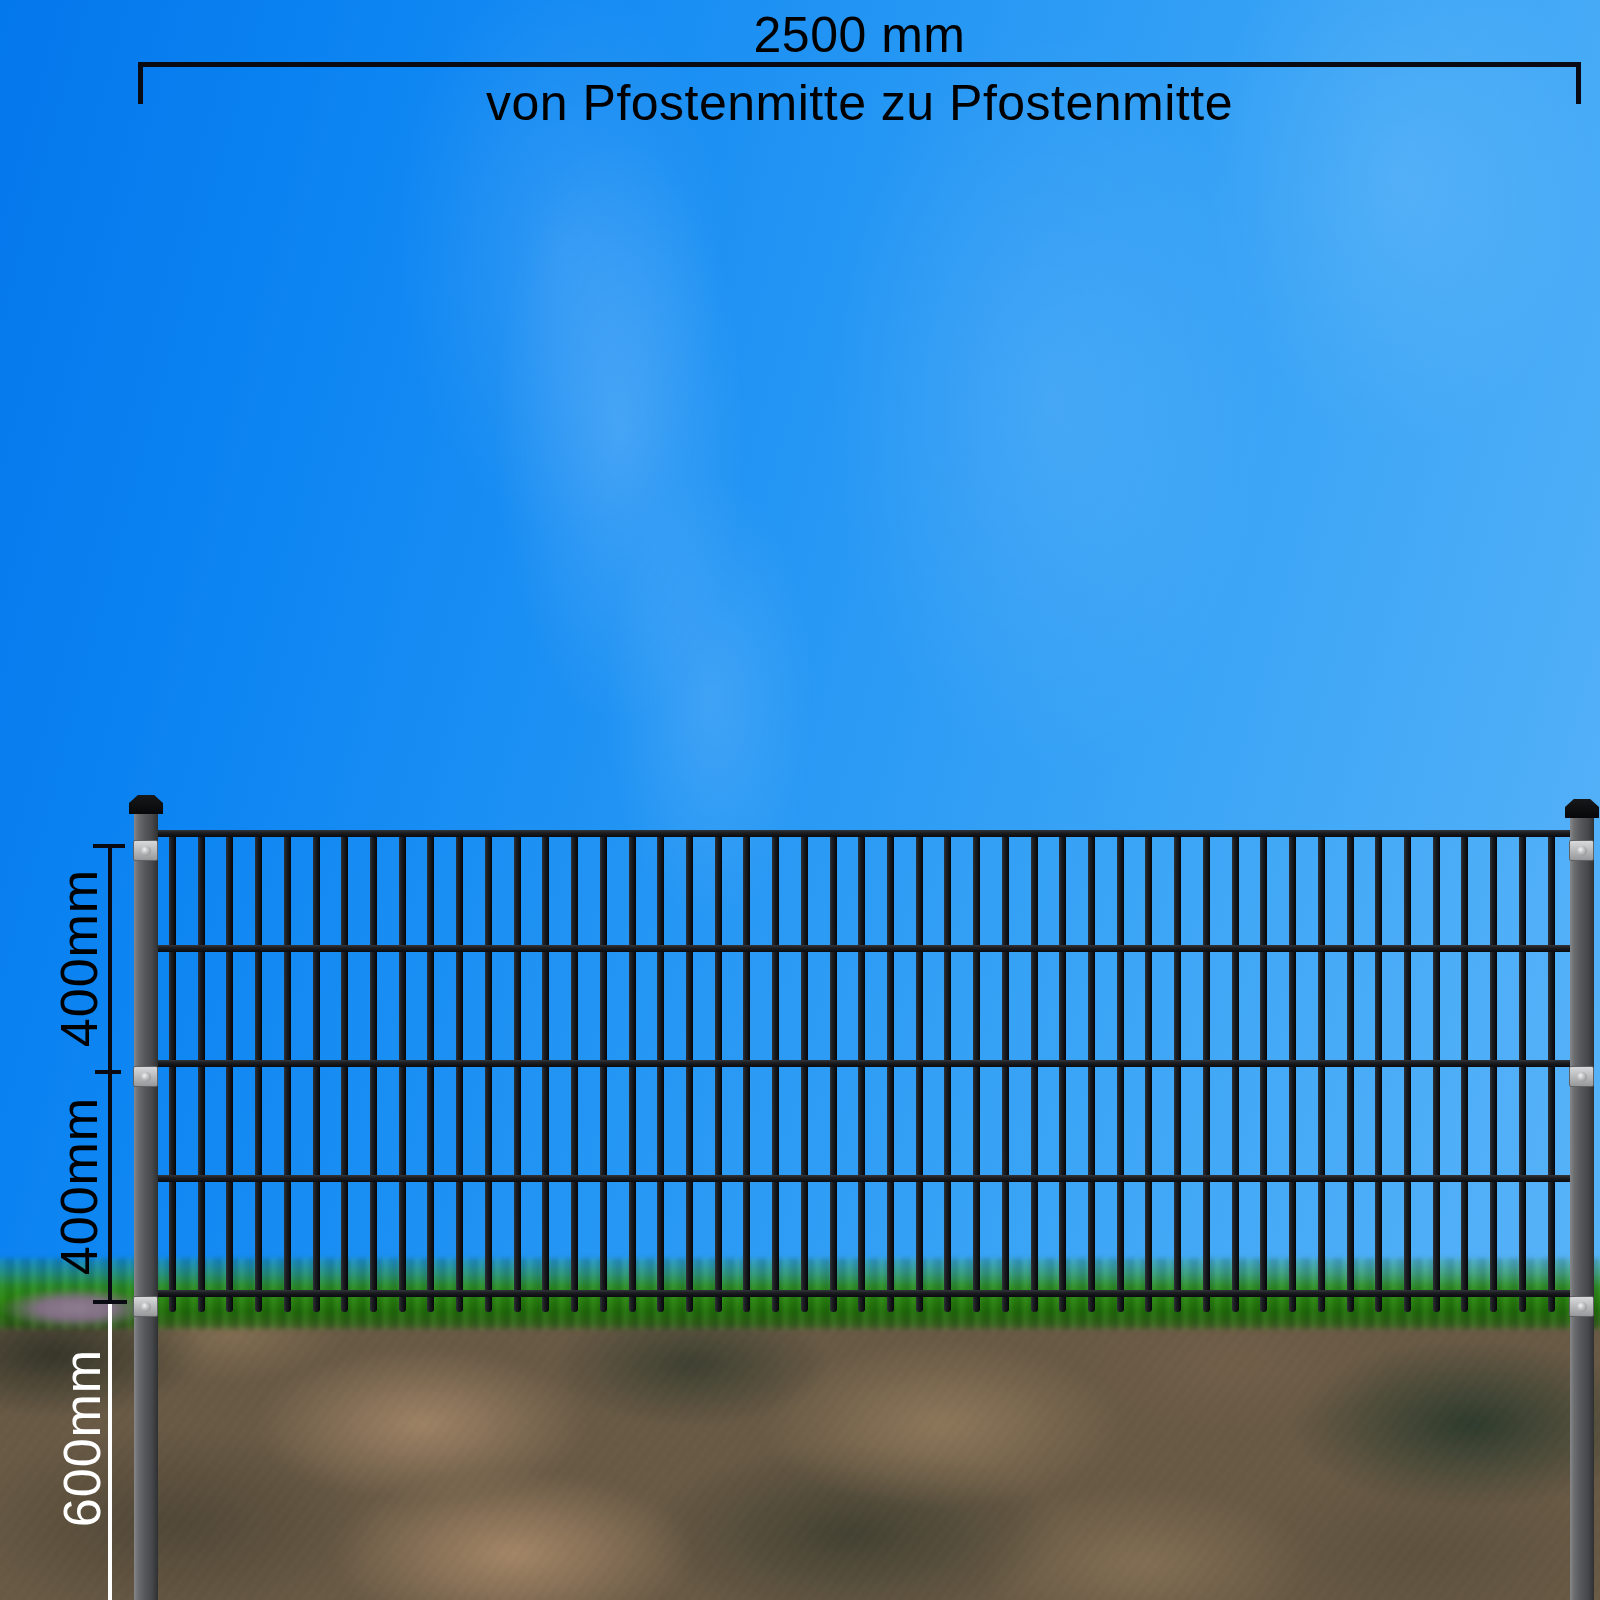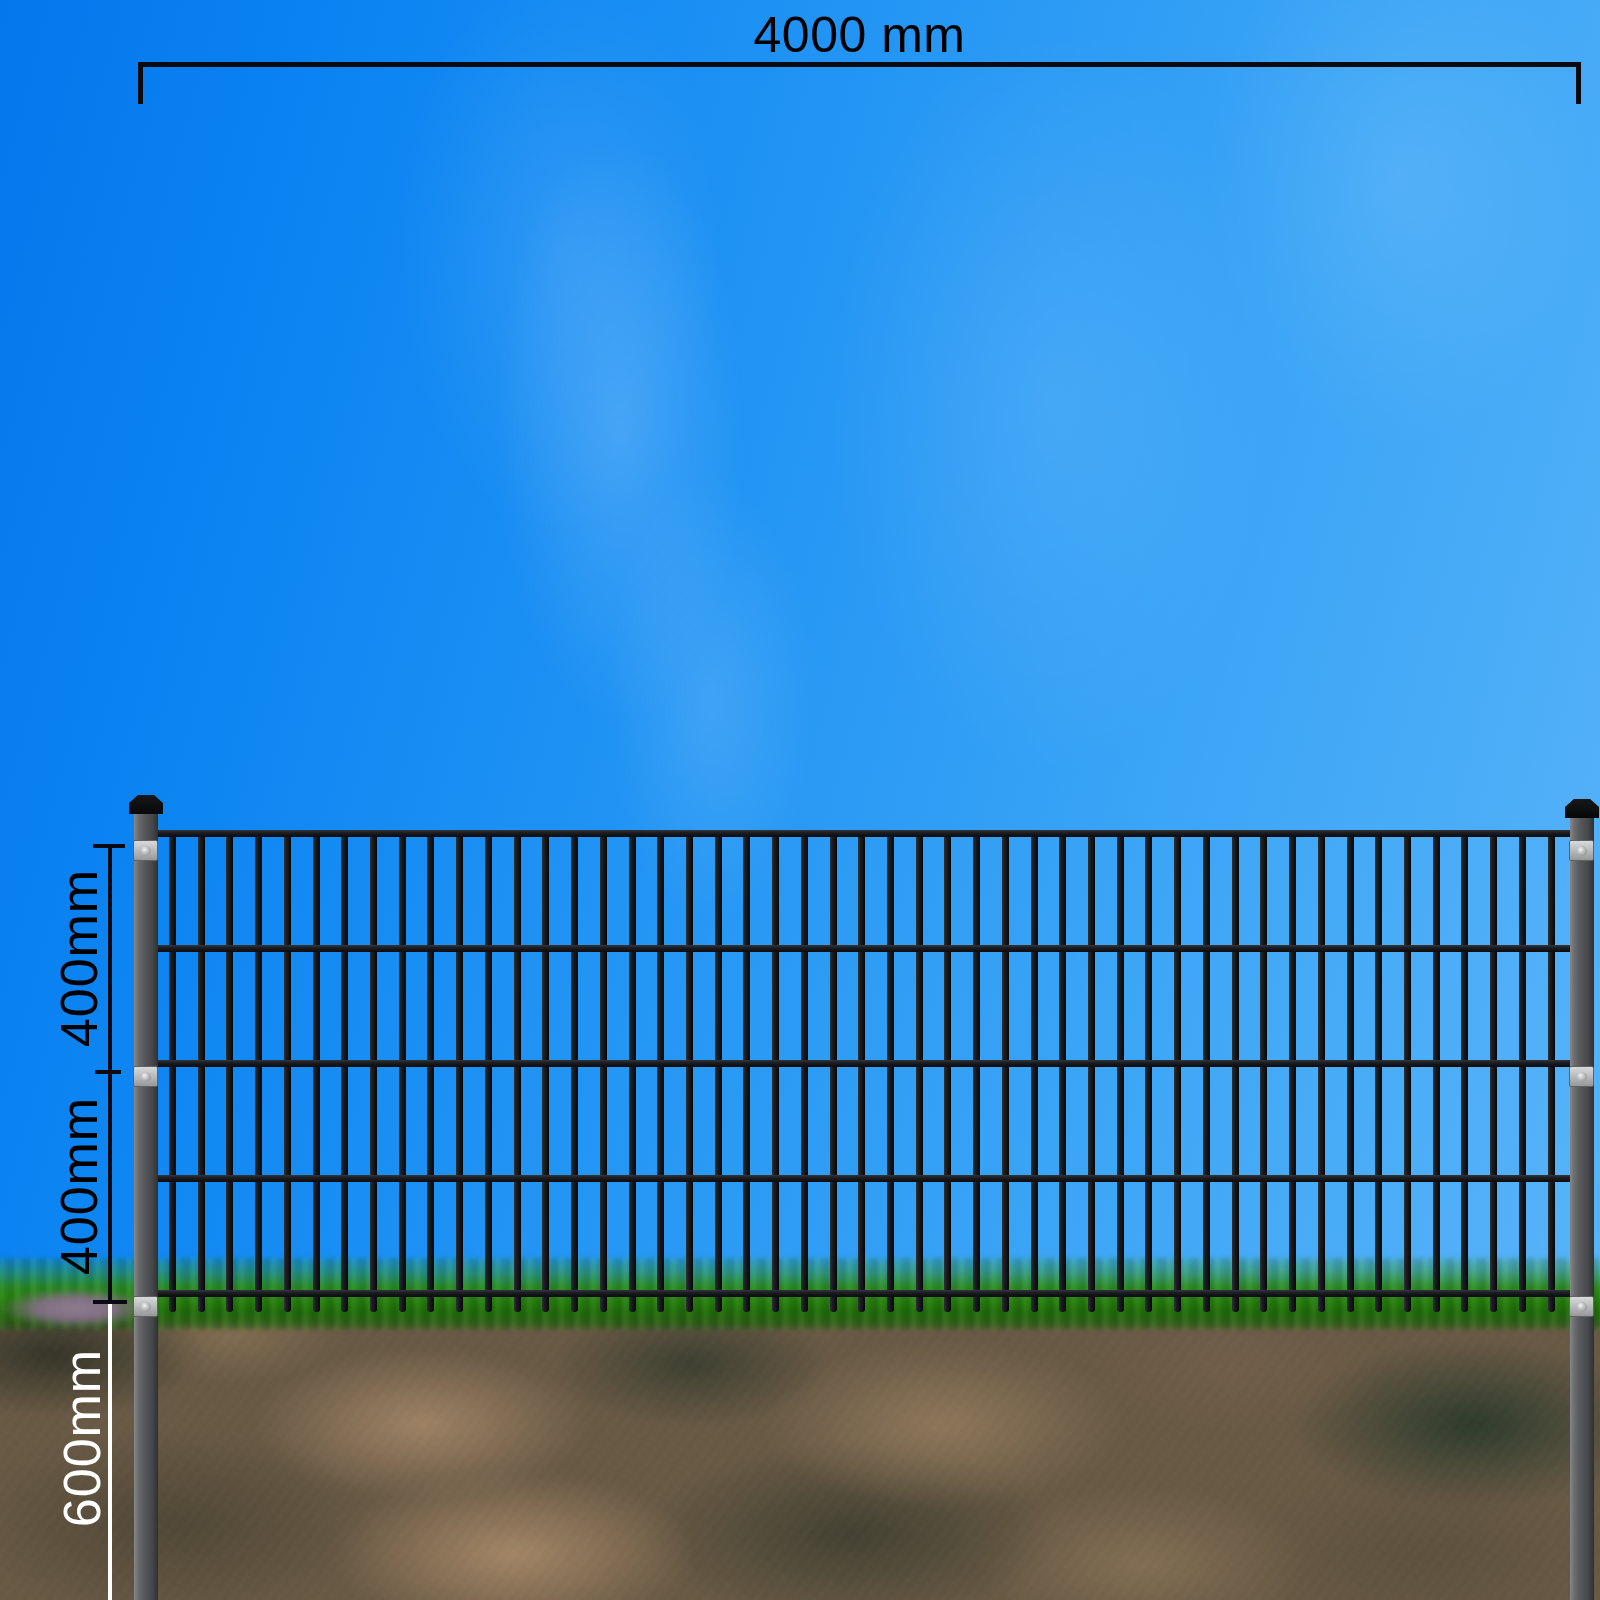--- a/index.html
+++ b/index.html
@@ -173,24 +173,25 @@
   <div class="cap cap-left"></div>
   <div class="cap cap-right"></div>
 
   <div class="plate pl py1"></div>
   <div class="plate pl py2"></div>
   <div class="plate pl py3"></div>
   <div class="plate pr py1"></div>
   <div class="plate pr py2"></div>
   <div class="plate pr py3"></div>
 
-  <div class="toplabel" style="top:8px;">4000 mm</div>
+  <div class="toplabel" style="top:8px;">2500 mm</div>
   <div class="dline" style="left:138px; top:62px; width:1443px; height:5px;"></div>
   <div class="dline" style="left:138px; top:62px; width:5px; height:42px;"></div>
   <div class="dline" style="left:1576px; top:62px; width:5px; height:42px;"></div>
+  <div class="toplabel" style="top:76px;">von Pfostenmitte zu Pfostenmitte</div>
 
   <div class="dline" style="left:108px; top:846px; width:4px; height:458px;"></div>
   <div class="dline" style="left:93px; top:844px; width:32px; height:4px;"></div>
   <div class="dline" style="left:95px; top:1070px; width:26px; height:4px;"></div>
   <div class="dline" style="left:93px; top:1300px; width:34px; height:4px;"></div>
   <div class="dline-white" style="left:108px; top:1304px; width:4px; height:296px;"></div>
 
   <div class="rlabel dark" style="left:79px; top:958px;">400mm</div>
   <div class="rlabel dark" style="left:79px; top:1186px;">400mm</div>
   <div class="rlabel light" style="left:82px; top:1438px;">600mm</div>

